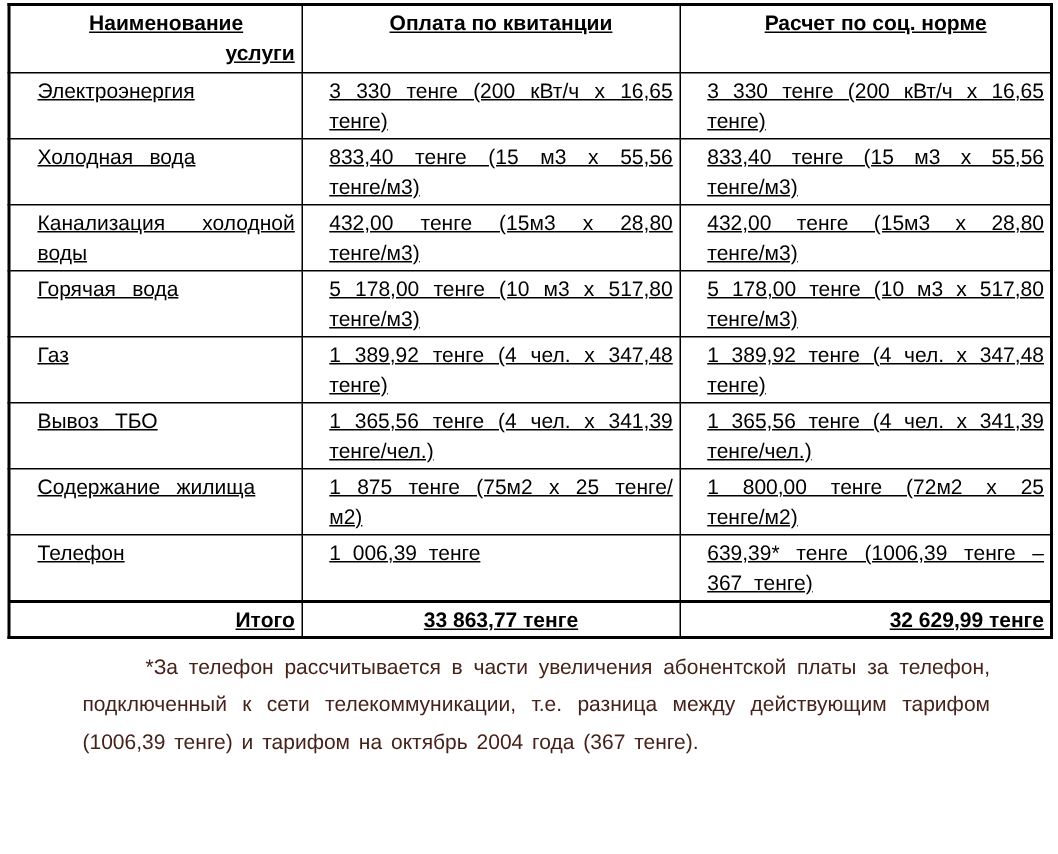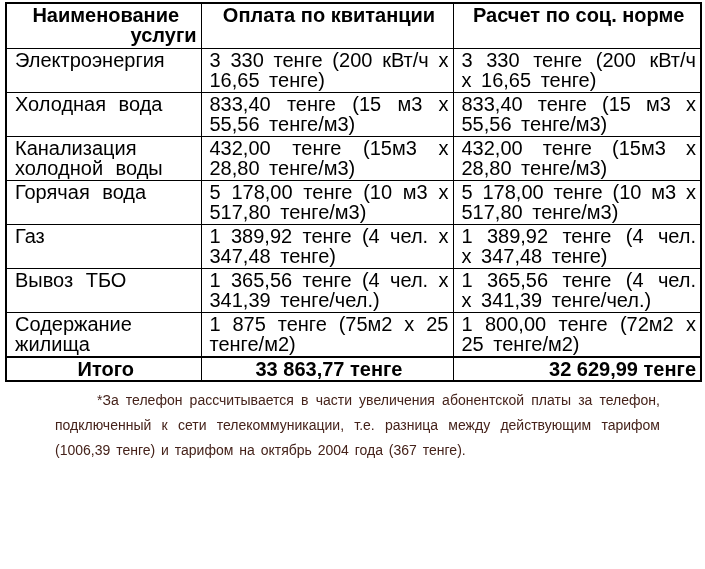--- a/index.html
+++ b/index.html
@@ -16,25 +16,26 @@
   table.utilities {
     border-collapse: collapse;
     table-layout: fixed;
     width: 695px;
     margin: 2px 0 0 5px;
     border: 2px solid #000000;
   }
   th, td {
     border: 1px solid #000000;
     vertical-align: top;
-    padding: 1px 4px 1px 8px;
-    font-size: 20px;
+    padding: 1px 4px 1px 18px;
+    font-size: 14px;
     line-height: 20px;
     overflow: hidden;
     word-wrap: break-word;
+    text-decoration: underline;
   }
   thead th {
     font-weight: bold;
     text-align: center;
     height: 42px;
     vertical-align: top;
   }
   .hdr-line1 { text-align: center; }
   .hdr-line2 { text-align: right; }
 
@@ -47,21 +48,21 @@
     word-spacing: 4px;
   }
   tr.h2 td { height: 41px; }
   tr.h1 td { height: 20px; }
 
   tr.total td {
     border-top: 2px solid #000000;
     font-weight: bold;
     height: 20px;
   }
-  tr.total td.svc { text-align: center; word-spacing: normal; }
+  tr.total td.svc { text-align: right; word-spacing: normal; }
   tr.total td.val-center { text-align: center; word-spacing: normal; margin-left: 16px; }
   tr.total td.val-left { text-align: right; word-spacing: normal; }
 
   .footnote {
     margin: 6px 45px 0 55px;
     text-indent: 42px;
     text-align: justify;
     font-size: 14px;
     line-height: 25px;
     word-spacing: 2px;
@@ -117,20 +118,25 @@
       <tr class="h2">
         <td class="svc">Вывоз ТБО</td>
         <td class="val">1 365,56 тенге (4 чел. х 341,39 тенге/чел.)</td>
         <td class="val">1 365,56 тенге (4 чел. х 341,39 тенге/чел.)</td>
       </tr>
       <tr class="h2">
         <td class="svc">Содержание жилища</td>
         <td class="val">1 875 тенге (75м2 х 25 тенге/м2)</td>
         <td class="val">1 800,00 тенге (72м2 х 25 тенге/м2)</td>
       </tr>
+      <tr class="h2">
+        <td class="svc">Телефон</td>
+        <td class="val">1 006,39 тенге</td>
+        <td class="val">639,39* тенге (1006,39 тенге – 367 тенге)</td>
+      </tr>
       <tr class="total">
         <td class="svc">Итого</td>
         <td class="val-center">33 863,77 тенге</td>
         <td class="val-left">32 629,99 тенге</td>
       </tr>
     </tbody>
   </table>
 
   <p class="footnote">*За телефон рассчитывается в части увеличения абонентской платы за телефон, подключенный к сети телекоммуникации, т.е. разница между действующим тарифом (1006,39 тенге) и тарифом на октябрь 2004 года (367 тенге).</p>
 </div>

